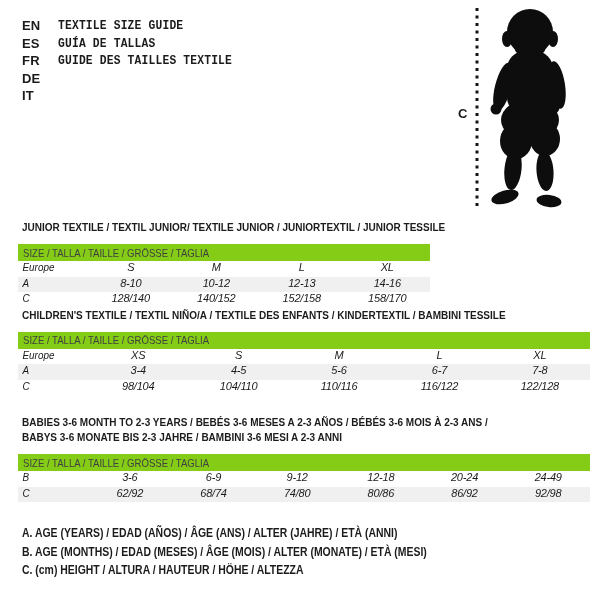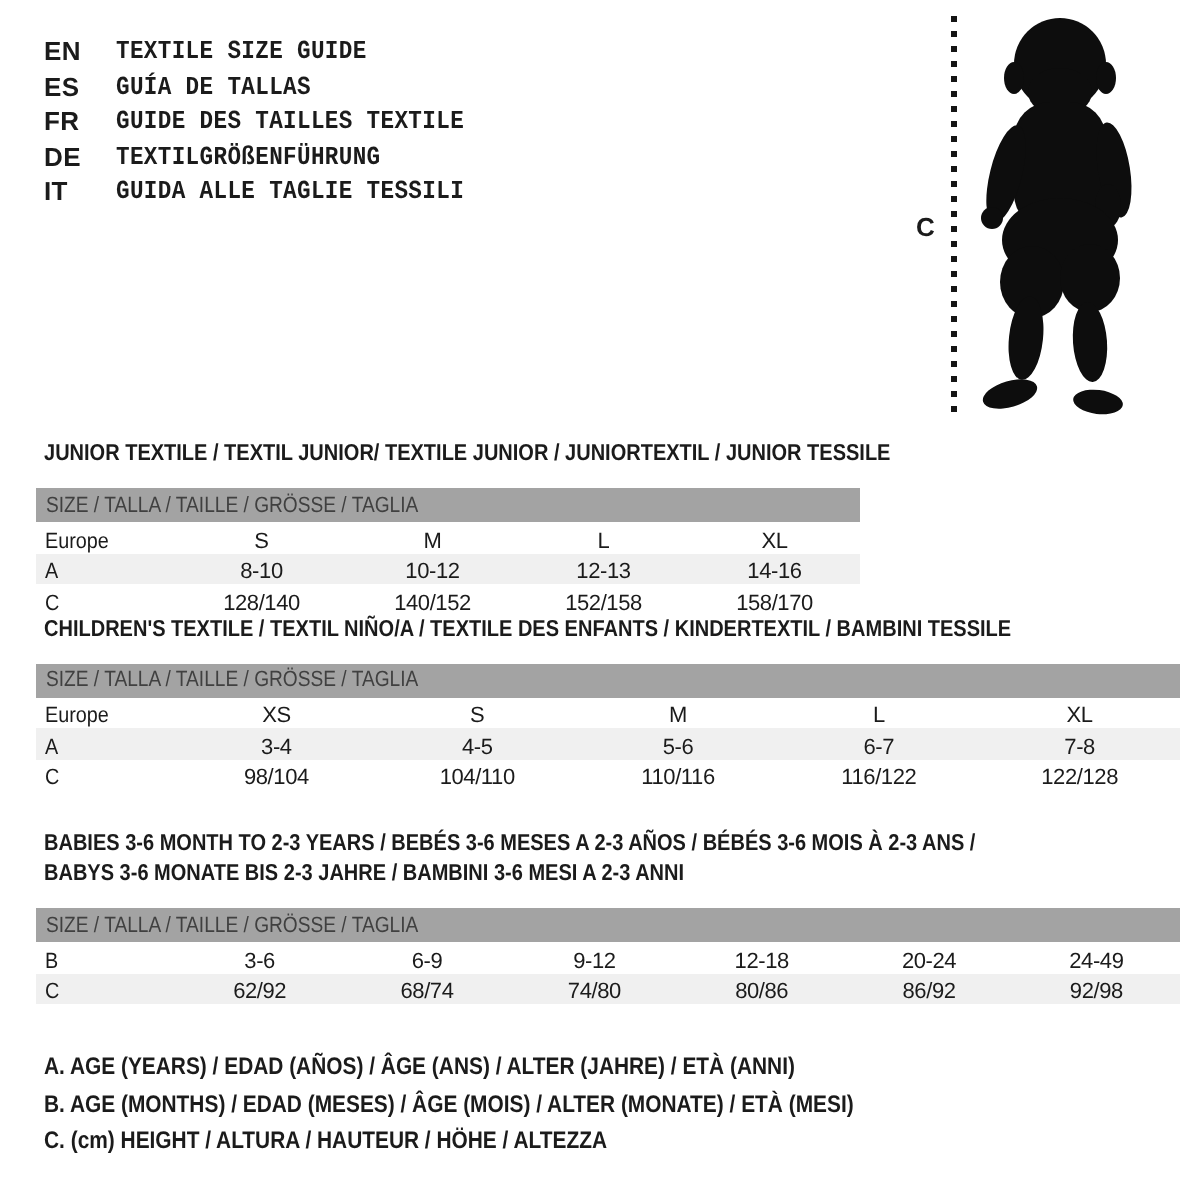--- a/index.html
+++ b/index.html
@@ -26,23 +26,23 @@
 
   
   .section{margin-left:18px;}
   .sec1{margin-top:8px;}
   .sec2{}
   .sec3{margin-top:20px;}
   .sec-title{font-weight:bold;font-size:11.5px;line-height:15px;padding-left:4px;}
   .table{margin-top:9px;}
   .w1{width:412px;}
   .w2{width:572px;}
-  .thead{height:17px;background:#a3a3a3;display:flex;align-items:center;padding-left:5px;
+  .thead{height:17px;background:#84cc16;display:flex;align-items:center;padding-left:5px;
          font-size:11px;color:#404040;box-sizing:border-box;}
-  .trow{display:flex;align-items:flex-end;height:15.5px;font-size:11px;}
+  .trow{display:flex;align-items:flex-start;height:15.5px;font-size:11px;font-style:italic;}
   .trow.shaded{background:#f0f0f0;}
   .tlabel{flex:0 0 65px;padding-left:5px;transform:scaleX(0.9);transform-origin:0 50%;white-space:nowrap;}
   .tcell{flex:1;text-align:center;letter-spacing:-0.2px;}
 
   
   .footnotes{margin:22px 0 0 22px;}
   .footnote{height:18.5px;font-weight:bold;font-size:12px;line-height:18.5px;}
 </style>
 </head>
 <body>
@@ -58,25 +58,23 @@
       <div class="lang-row">
         <span class="lang-code">ES</span>
         <span class="lang-text"><span class="cond">GUÍA DE TALLAS</span></span>
       </div>
       <div class="lang-row">
         <span class="lang-code">FR</span>
         <span class="lang-text"><span class="cond">GUIDE DES TAILLES TEXTILE</span></span>
       </div>
       <div class="lang-row">
         <span class="lang-code">DE</span>
-        <span class="lang-text"><span class="cond">TEXTILGRÖßENFÜHRUNG</span></span>
       </div>
       <div class="lang-row">
         <span class="lang-code">IT</span>
-        <span class="lang-text"><span class="cond">GUIDA ALLE TAGLIE TESSILI</span></span>
       </div>
     </div>
 
     <div class="figure">
       <span class="c-label">C</span>
       <svg width="132" height="206" viewBox="0 0 132 206" aria-hidden="true">
         <line x1="21" y1="2" x2="21" y2="204" stroke="#141414" stroke-width="3" stroke-dasharray="3 4.5"></line>
         <g fill="#0d0d0d">
 
           <circle cx="74" cy="26" r="23"></circle>

